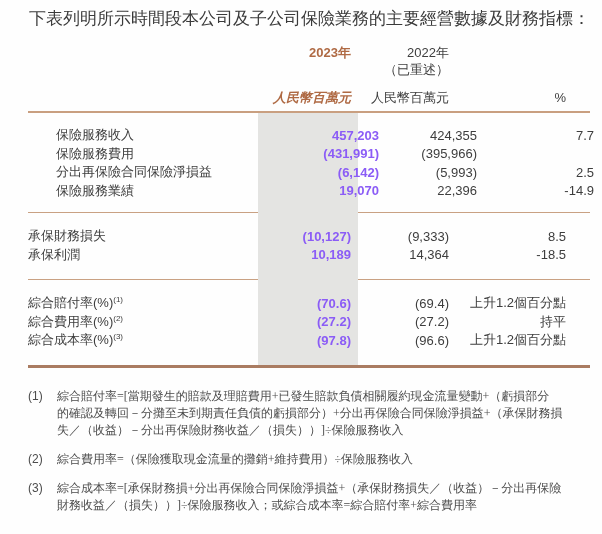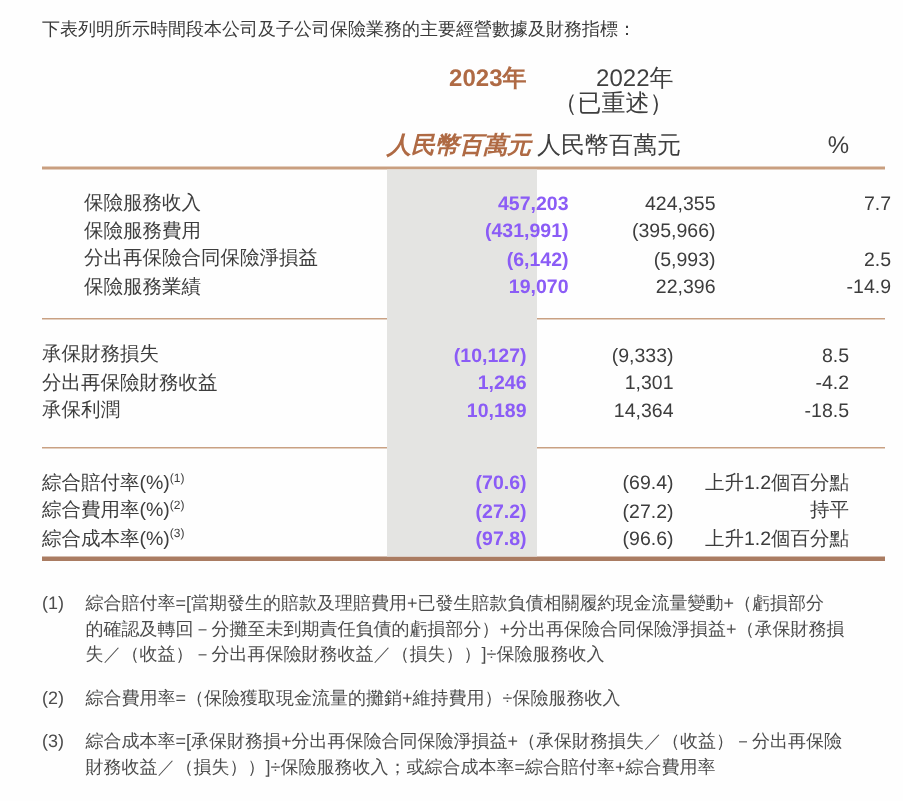--- a/index.html
+++ b/index.html
@@ -1,52 +1,52 @@
 <!DOCTYPE html>
 <html><head>
 <meta charset="utf-8">
 <style>
   html,body{margin:0;padding:0;background:#fff;}
   body{width:602px;height:534px;overflow:hidden;font-family:"Liberation Sans","DejaVu Sans",sans-serif;}
   .page{position:relative;width:602px;height:534px;background:#fefefe;box-sizing:border-box;padding:10px 12px 0 28px;}
-  .intro{margin:0 0 16px 0;font-size:12px;line-height:18px;color:#3a3a3a;}
+  .intro{margin:0 0 16px 0;font-size:17px;line-height:18px;color:#3a3a3a;text-align:right;}
 
   .table{width:562px;}
   
   .thead{display:grid;grid-template-columns:230px 100px 91px 141px;height:62px;padding-bottom:5px;box-sizing:content-box;}
-  .hcell{display:flex;flex-direction:column;text-align:right;font-size:16px;color:#3e3e3e;line-height:17px;}
+  .hcell{display:flex;flex-direction:column;text-align:right;font-size:13px;color:#3e3e3e;line-height:17px;}
   .hcell .top{white-space:nowrap;}
   .hcell .unit{margin-top:auto;white-space:nowrap;}
   .h2023{color:#af6a44;font-weight:bold;padding-right:7px;}
   .h2023 .unit{font-style:italic;}
   .hchange{padding-right:24px;}
   .restated{line-height:17px;}
 
   .rule{height:0;border-top:2px solid #c99f80;}
   .rule.thin{border-top:1px solid #c9a183;}
   .rule.heavy{border-top:3px solid #aa7c62;}
 
   .tbody{position:relative;}
   .shade{position:absolute;left:230px;top:0;bottom:0;width:100px;background:#e4e4e2;}
   .section{position:relative;}
   .sec-0{padding:13px 0 12px 0;margin-left:28px;}
   .sec-1{padding:14px 0 15px 0;}
-  .sec-2{padding:14px 0 3px 0;}
+  .sec-2{padding:14px 0 15px 0;}
   .row{display:grid;grid-template-columns:230px 100px 91px 141px;height:18.5px;align-items:center;font-size:13px;}
   .c{white-space:nowrap;}
   .c.lab{text-align:left;color:#3d3d3d;}
   .c.lab sup{font-size:8px;vertical-align:5px;letter-spacing:0;}
   .c.v23{text-align:right;padding-right:7px;box-sizing:border-box;font-weight:bold;color:#8b5cf6;}
   .c.v22{text-align:right;color:#3d3d3d;}
   .c.chg{text-align:right;padding-right:24px;box-sizing:border-box;color:#3d3d3d;}
 
   .footnotes{margin-top:20px;}
   .footnote{display:grid;grid-template-columns:29px auto;margin-bottom:12px;font-size:12px;line-height:17px;color:#4c4c4c;}
   .fn-num{text-align:left;}
-  .fn-text{white-space:pre-line;}
+  .fn-text{white-space:pre-line;font-family:Liberation Serif, serif;}
 </style>
 </head>
 <body>
 
 <div class="page">
 
   <p class="intro">下表列明所示時間段本公司及子公司保險業務的主要經營數據及財務指標：</p>
 
   <div class="table">
 
@@ -97,26 +97,20 @@
         </div>
       <div class="rule thin"></div>
       <div class="section sec-1">
           <div class="row">
             <div class="c lab">承保財務損失</div>
             <div class="c v23">(10,127)</div>
             <div class="c v22">(9,333)</div>
             <div class="c chg">8.5</div>
           </div>
           <div class="row">
-            <div class="c lab">分出再保險財務收益</div>
-            <div class="c v23">1,246</div>
-            <div class="c v22">1,301</div>
-            <div class="c chg">-4.2</div>
-          </div>
-          <div class="row">
             <div class="c lab">承保利潤</div>
             <div class="c v23">10,189</div>
             <div class="c v22">14,364</div>
             <div class="c chg">-18.5</div>
           </div>
         </div>
       <div class="rule thin"></div>
       <div class="section sec-2">
           <div class="row">
             <div class="c lab">綜合賠付率(%)<sup>(1)</sup></div>

